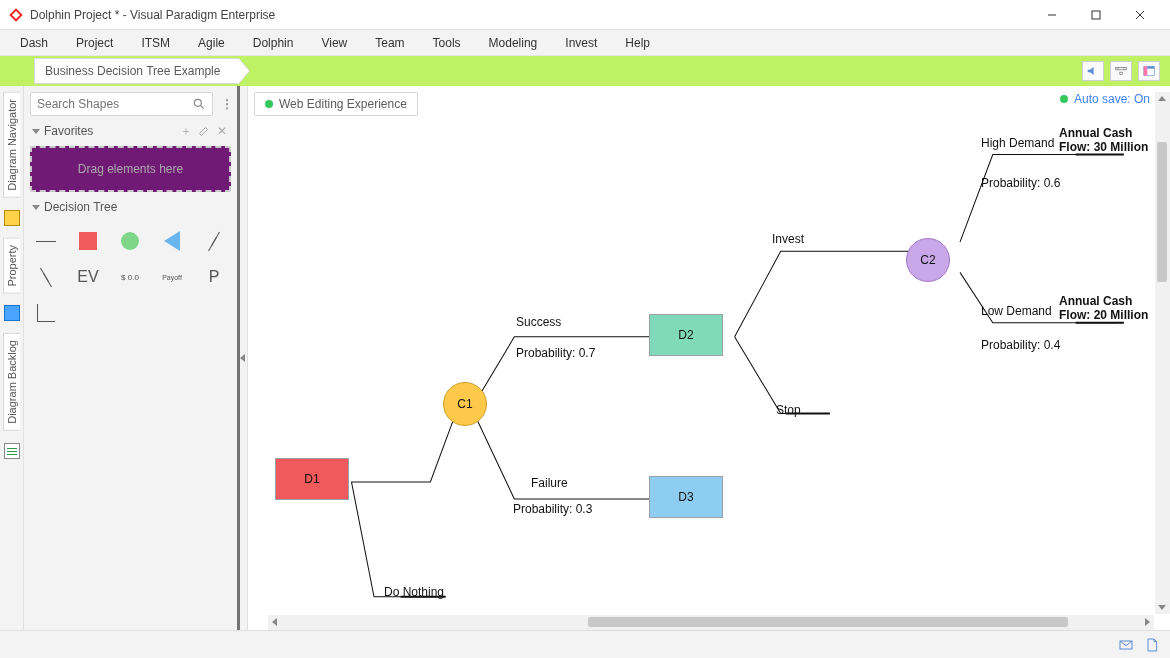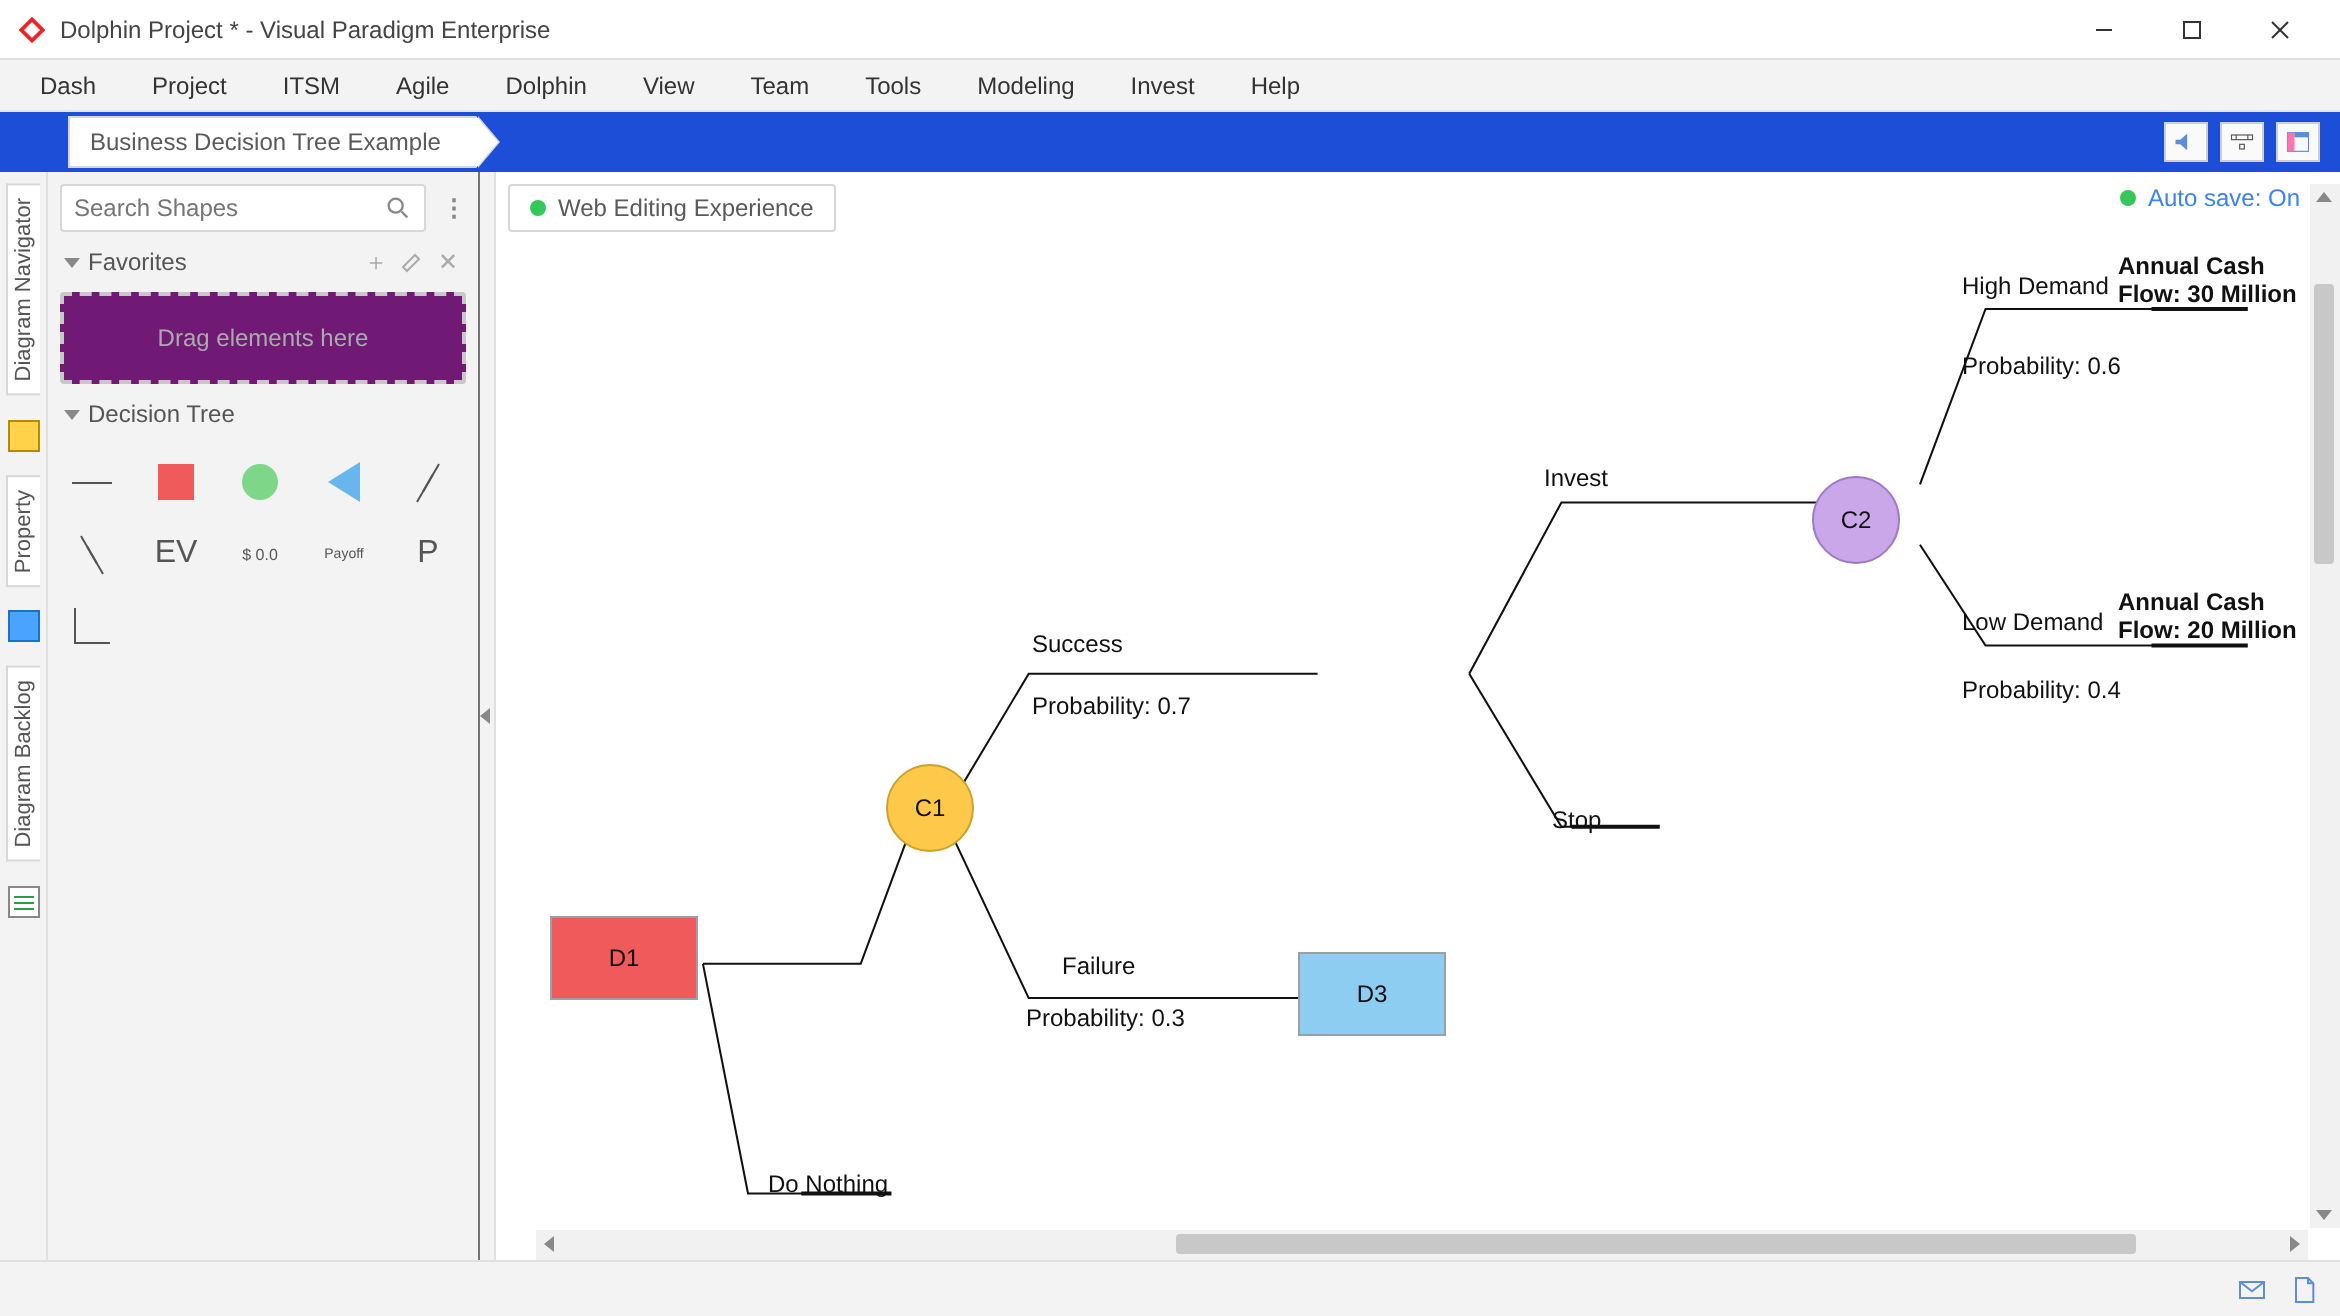--- a/index.html
+++ b/index.html
@@ -6,37 +6,37 @@
 html, body { width: 1170px; height: 658px; overflow: hidden; background: #fff; }
 
 .titlebar { height: 30px; display: flex; align-items: center; padding: 0 8px; border-bottom: 1px solid #e0e0e0; }
 .titlebar .logo { width: 16px; height: 16px; margin-right: 6px; }
 .titlebar .title { flex: 1; color: #444; }
 .titlebar .winbtn { width: 44px; height: 28px; display: flex; align-items: center; justify-content: center; color: #333; }
 
 .menubar { height: 26px; background: #f3f3f3; display: flex; align-items: center; padding: 0 6px; border-bottom: 1px solid #e6e6e6; }
 .menubar .mitem { padding: 4px 14px; color: #333; }
 
-.tabstrip { height: 30px; background: #1d4ed8; display: flex; align-items: center; padding: 0 6px; position: relative; }
+.tabstrip { height: 30px; background: #bef264; display: flex; align-items: center; padding: 0 6px; position: relative; }
 .bread { position: relative; background: #fff; border: 1px solid #d7d7d7; border-right: none; padding: 5px 18px 5px 10px; color: #5a5a5a; margin-left: 28px; }
 .bread::after { content: ""; position: absolute; right: -11px; top: -1px; width: 0; height: 0; border-top: 13px solid transparent; border-bottom: 13px solid transparent; border-left: 11px solid #fff; }
 .bread::before { content: ""; position: absolute; right: -12px; top: -1px; width: 0; height: 0; border-top: 13px solid transparent; border-bottom: 13px solid transparent; border-left: 11px solid #d7d7d7; }
 .tabstrip .right-tools { margin-left: auto; display: flex; gap: 6px; padding-right: 4px; }
 .tool-ic { width: 22px; height: 20px; border: 1px solid #cfcfcf; background: #fafafa; display: flex; align-items: center; justify-content: center; }
 
 .workrow { display: flex; height: calc(658px - 30px - 26px - 30px - 28px); }
 
 .siderail { width: 24px; background: #f3f3f3; border-right: 1px solid #e0e0e0; display: flex; flex-direction: column; align-items: center; padding-top: 6px; gap: 12px; }
 .railtab { writing-mode: vertical-rl; transform: rotate(180deg); font-size: 11px; color: #555; padding: 6px 2px; white-space: nowrap; background: #fff; border: 1px solid #d7d7d7; border-left: none; position: relative; }
 .railicon { width: 16px; height: 16px; background: #ffd24a; border: 1px solid #b88a00; }
 .railicon.blue { background: #4aa3ff; border-color: #1a73c8; }
 .railicon.code { background: #fff; border-color: #888; position: relative; }
 .railicon.code::after { content:""; position:absolute; left:2px; top:7px; width:10px; height:1px; background:#2a9d4a; box-shadow:0 -3px 0 #2a9d4a, 0 3px 0 #2a9d4a; }
 
-.sidepanel { width: 216px; background: #f3f3f3; border-right: 1px solid #737373; padding: 6px; display: flex; flex-direction: column; gap: 6px; }
+.sidepanel { width: 216px; background: #f3f3f3; border-right: 3px solid #737373; padding: 6px; display: flex; flex-direction: column; gap: 6px; }
 .searchbox { display: flex; align-items: center; background: #fff; border: 1px solid #d7d7d7; border-radius: 2px; padding: 4px 6px; }
 .searchbox input { flex: 1; border: none; outline: none; font-size: 12px; color: #666; background: transparent; }
 .search-ic { width: 14px; height: 14px; color: #888; }
 .dots { color: #888; padding: 0 4px; font-weight: bold; line-height: 8px; }
 
 .panel-head { display: flex; align-items: center; color: #555; padding: 2px 2px; gap: 4px; }
 .panel-head .caret { width: 0; height: 0; border-left: 4px solid transparent; border-right: 4px solid transparent; border-top: 5px solid #888; }
 .panel-head .ic { width: 14px; height: 14px; color: #aaa; display: flex; align-items:center; justify-content:center; }
 .panel-head .spacer { flex: 1; }
 
@@ -257,20 +257,21 @@
 
           <line x1="808" y1="68" x2="855" y2="68" stroke-width="2"></line>
           <line x1="808" y1="235" x2="855" y2="235" stroke-width="2"></line>
           <line x1="149" y1="507" x2="193" y2="507" stroke-width="2"></line>
           <line x1="525" y1="325" x2="568" y2="325" stroke-width="2"></line>
         </g>
       </svg>
 
       <div class="node rect d1" style="left:27px; top:372px; width:74px; height:42px;">D1</div>
       <div class="node c1" style="left:195px; top:296px; width:44px; height:44px;">C1</div>
+      <div class="node rect d2" style="left:401px; top:228px; width:74px; height:42px;">D2</div>
       <div class="node rect d3" style="left:401px; top:390px; width:74px; height:42px;">D3</div>
       <div class="node c2" style="left:658px; top:152px; width:44px; height:44px;">C2</div>
 
       <div class="lbl" style="left:268px; top:229px;">Success</div>
       <div class="lbl" style="left:268px; top:260px;">Probability: 0.7</div>
       <div class="lbl" style="left:265px; top:390px;margin-left:18px;">Failure</div>
       <div class="lbl" style="left:265px; top:416px;">Probability: 0.3</div>
       <div class="lbl" style="left:136px; top:499px;">Do Nothing</div>
       <div class="lbl" style="left:524px; top:146px;">Invest</div>
       <div class="lbl" style="left:528px; top:317px;">Stop</div>

